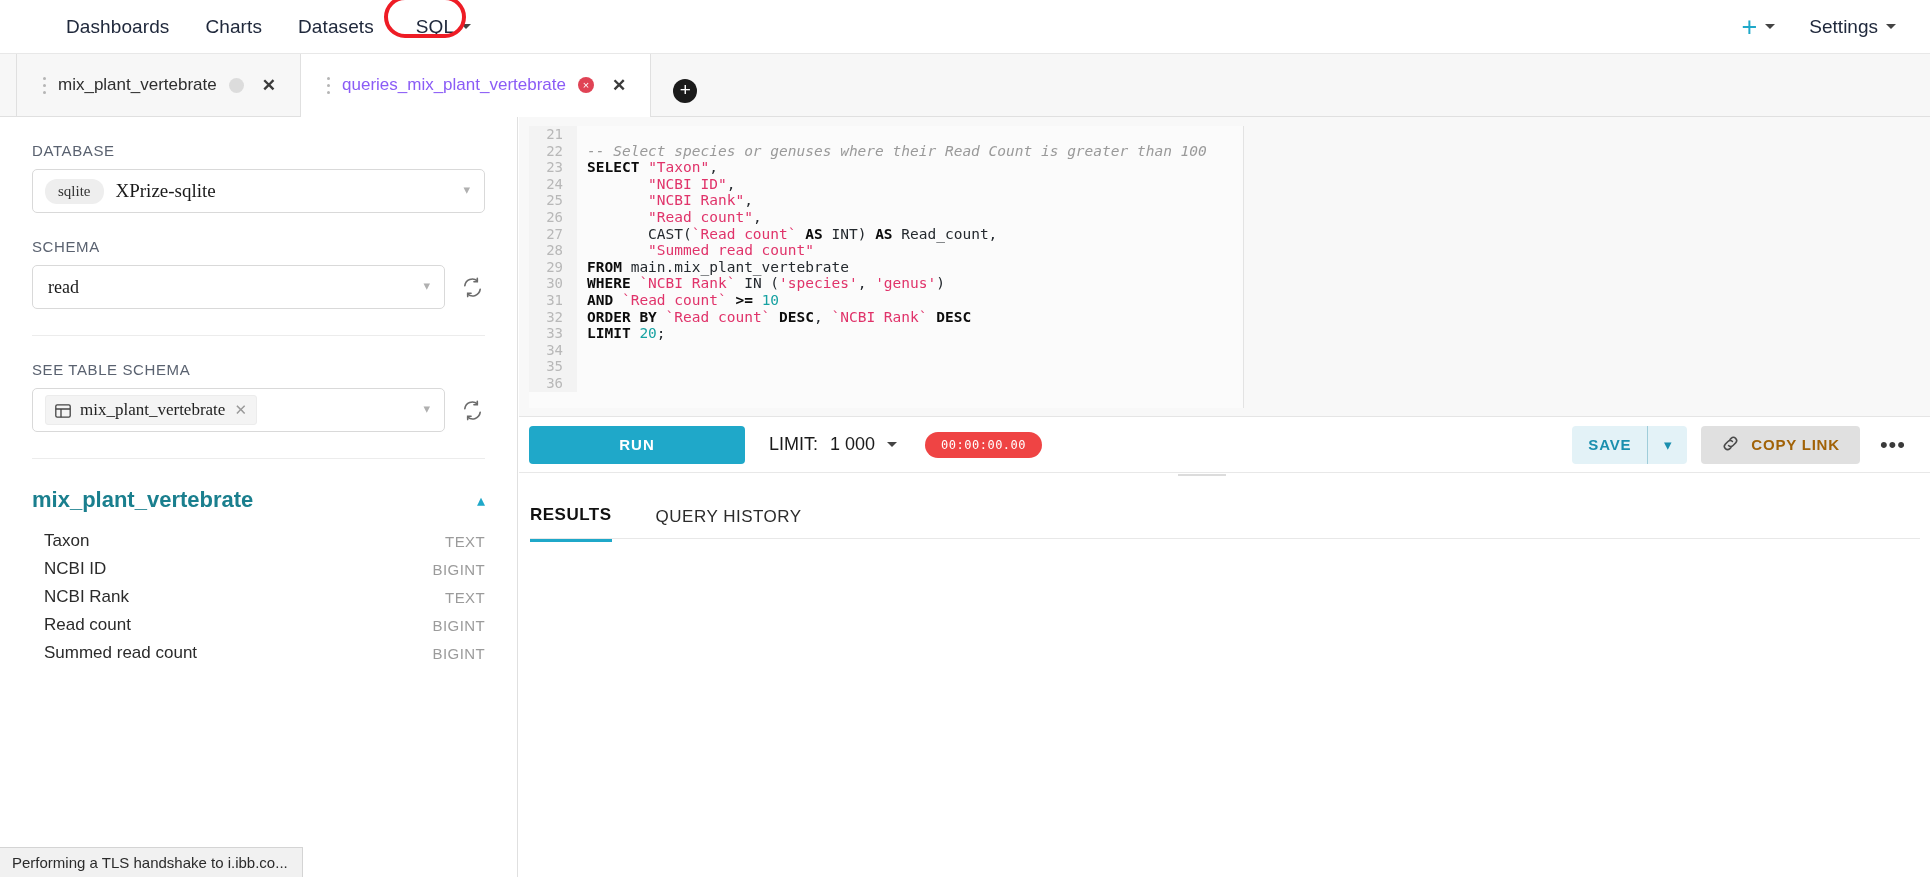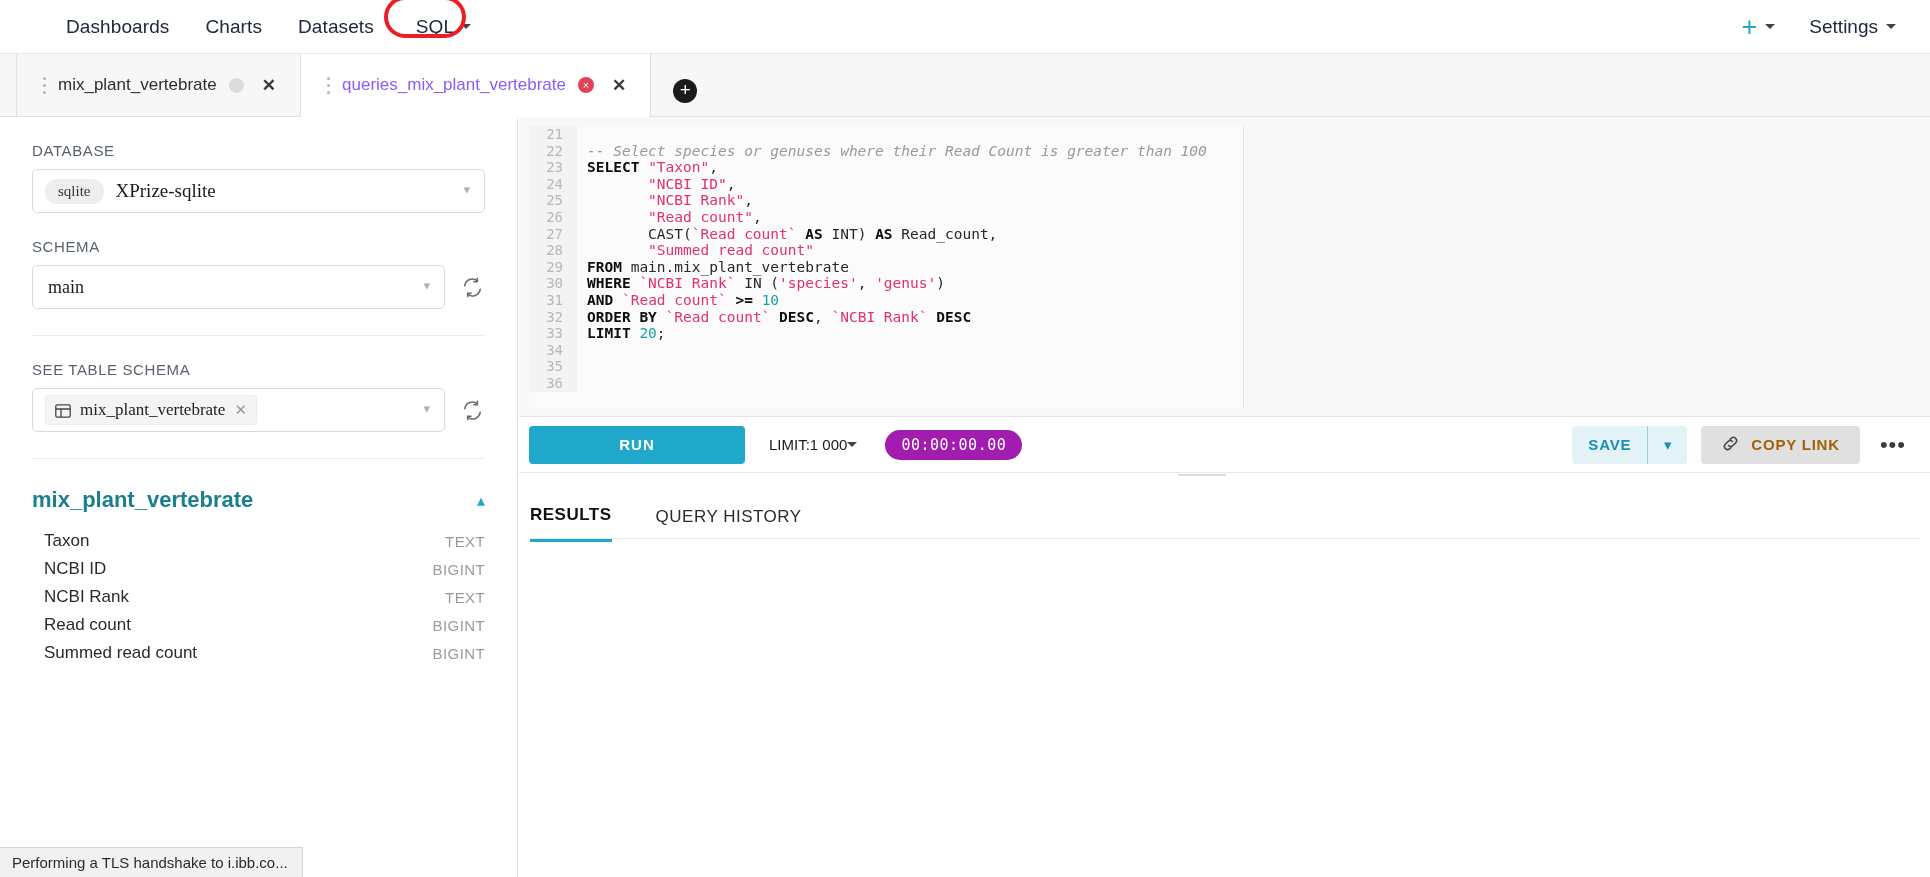--- a/index.html
+++ b/index.html
@@ -192,26 +192,26 @@
     width: 1411px; height: 56px;
     background: #ffffff; border-bottom: 1px solid #e8e8e8;
     display: flex; align-items: center; padding: 0 18px 0 10px;
   }
   .run-btn {
     background: #1fa8c9; color: #fff; border: none; border-radius: 4px;
     width: 216px; height: 38px; font-size: 15px; letter-spacing: 1px;
     font-weight: bold; cursor: pointer; font-family: "Liberation Sans", sans-serif;
   }
   .limit-ctl {
-    display: flex; align-items: center; margin-left: 24px;
-    font-size: 15px; color: #1a1a1a; cursor: pointer;
+    display: flex; align-items: center; gap: 12px; margin-left: 24px;
+    font-size: 18px; color: #1a1a1a; cursor: pointer;
   }
   .timer {
-    margin-left: 28px; background: #a21caf; color: #ffffff;
-    border-radius: 16px; padding: 6px 16px; font-size: 15px;
+    margin-left: 28px; background: #ef4444; color: #ffffff;
+    border-radius: 16px; padding: 6px 16px; font-size: 12px;
     font-family: "DejaVu Sans Mono", monospace; letter-spacing: .5px;
   }
   .tb-right { margin-left: auto; display: flex; align-items: center; gap: 14px; }
   .save-group { display: flex; align-items: stretch; }
   .save-btn {
     background: #e3f2f7; color: #1a8fae; border: none;
     padding: 0 16px; height: 38px; font-size: 15px; font-weight: bold;
     letter-spacing: .8px; border-radius: 4px 0 0 4px; cursor: pointer;
     font-family: "Liberation Sans", sans-serif;
   }
@@ -322,21 +322,21 @@
       <div class="select">
         <span class="pill">sqlite</span>
         <span class="select-value">XPrize-sqlite</span>
         <span class="chev">▾</span>
       </div>
     </div>
 
     <div class="field-label">SCHEMA</div>
     <div class="select-row">
       <div class="select">
-        <span class="select-value plain">main</span>
+        <span class="select-value plain">read</span>
         <span class="chev">▾</span>
       </div>
       <div class="refresh-btn">
         <svg width="23" height="23" viewBox="0 0 24 24" fill="none" stroke="#6b6b6b" stroke-width="1.7" stroke-linecap="round">
           <path d="M4 10a8 8 0 0 1 13-5"></path>
             <path d="M20 14a8 8 0 0 1-13 5"></path>
           <path d="M17 2.5V6h-3.5"></path>
             <path d="M7 21.5V18h3.5"></path>
         </svg>
       </div>

